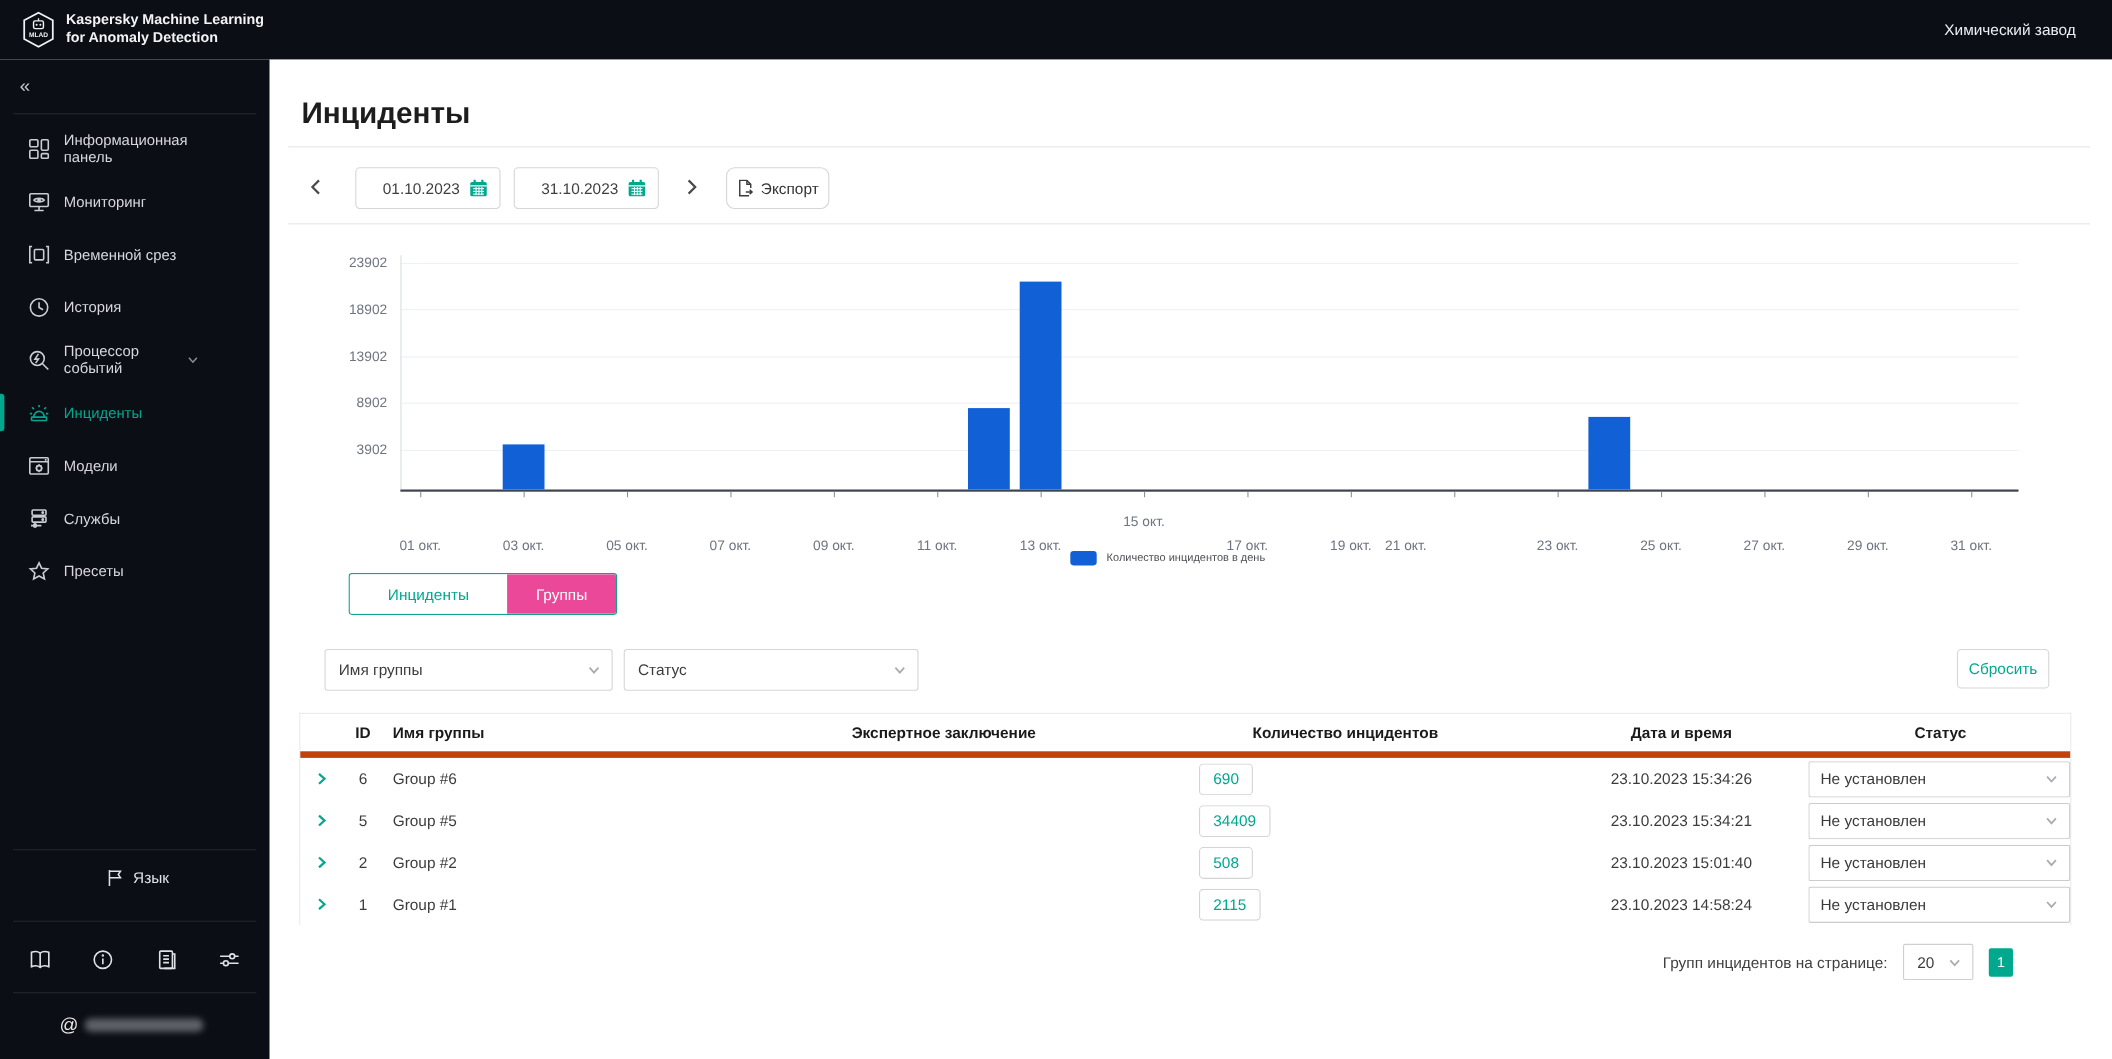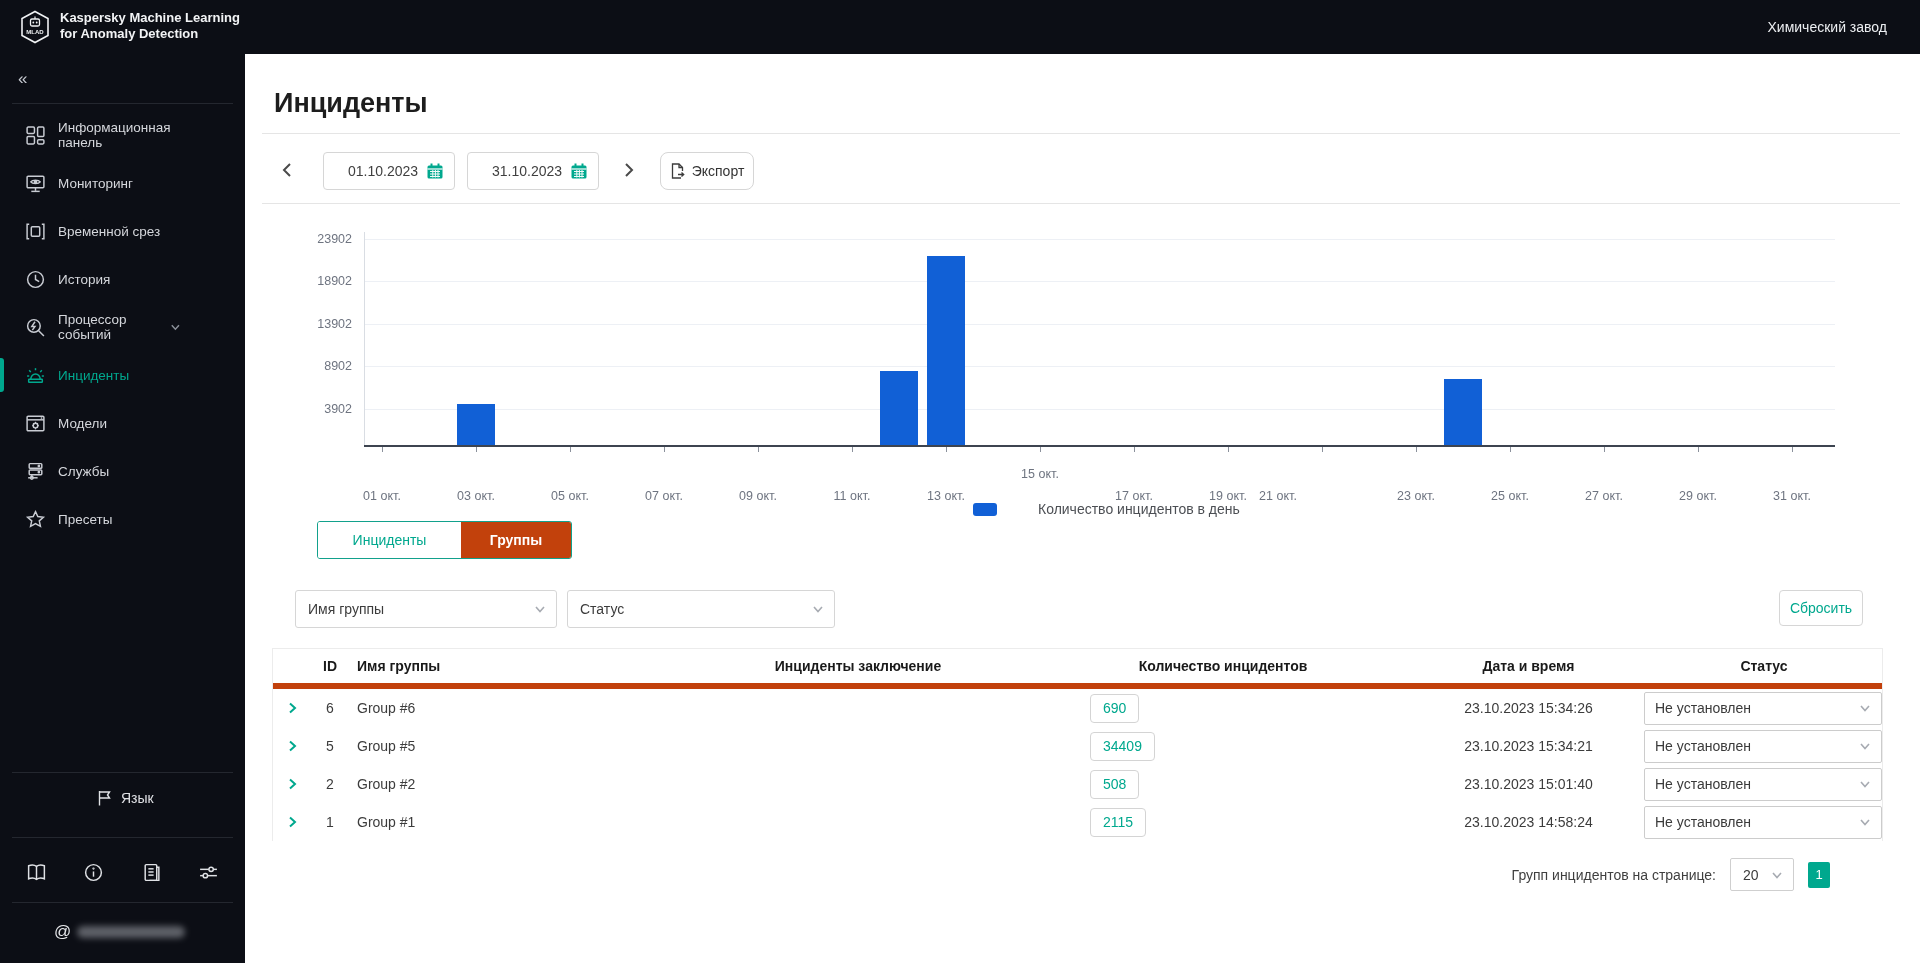--- a/index.html
+++ b/index.html
@@ -51,28 +51,28 @@
   
   .gridline { position:absolute; height:1px; background:#edf0f5; }
   .y-axis-line { position:absolute; width:1px; background:#d9dde3; }
   .x-axis-line { position:absolute; height:2px; background:#3d4450; }
   .y-tick-label { position:absolute; width:46px; text-align:right; font-size:12.5px; color:#6e7480; }
   .x-tick-label { position:absolute; width:60px; text-align:center; font-size:12.5px; color:#6e7480;margin-top:32px; }
   .x-tick-mark { position:absolute; width:1px; height:5px; background:#8b919c; }
   .bar { position:absolute; background:#1160d6; }
   .legend { position:absolute; left:973px; top:501px; display:flex; align-items:center; gap:9px; }
   .legend-swatch { width:24px; height:13px; border-radius:3px; background:#1160d6; }
-  .legend-label { font-size:14px; color:#4c4f54;margin-left:32px; }
+  .legend-label { font-size:10px; color:#4c4f54; }
 
   
   .tabs { position:absolute; left:317px; top:521px; height:38px; display:flex; border:1px solid #12a18c;
     border-radius:3px; overflow:hidden; }
   .tab { height:100%; display:flex; align-items:center; justify-content:center; font-size:14px; cursor:pointer; }
   .tab.inactive { width:143px; background:#fff; color:#00a88e; }
-  .tab.active { width:110px; background:#c2410c; color:#fff;font-weight:bold; }
+  .tab.active { width:99px; background:#ec4899; color:#fff; }
 
   
   .select { position:absolute; top:590px; height:38px; border:1px solid #d6d6d6; border-radius:3px; background:#fff;
     display:flex; align-items:center; padding:0 30px 0 12px; font-size:14px; color:#3c3c3c; cursor:pointer; }
   .select .sel-chevron, .mini-select .sel-chevron, .status-select .sel-chevron { position:absolute; right:10px;
     width:12px; height:12px; color:#a7abb2; }
   .reset-btn { position:absolute; left:1779px; top:590px; width:84px; height:36px; border:1px solid #d6d6d6;
     border-radius:4px; background:#fff; color:#00a88e; font-size:14px; cursor:pointer; }
 
   
@@ -395,21 +395,21 @@
         <polyline points="2,4 6,8.5 10,4"></polyline>
       </svg>
   </div>
   <button class="reset-btn">Сбросить</button>
 
   <div class="grp-table">
     <div class="t-row t-head" id="table-head">
         <div class="t-cell"></div>
         <div class="t-cell c-center">ID</div>
         <div class="t-cell c-left">Имя группы</div>
-        <div class="t-cell c-center">Инциденты заключение</div>
+        <div class="t-cell c-center">Экспертное заключение</div>
         <div class="t-cell c-center">Количество инцидентов</div>
         <div class="t-cell c-center">Дата и время</div>
         <div class="t-cell c-center">Статус</div>
       </div>
     <div class="t-body" id="table-body">
         <div class="t-row">
           <button class="expander">
             <svg width="9" height="12" viewBox="0 0 9 12" fill="none" stroke="currentColor" stroke-width="2">
               <polyline points="2,1.5 7,6 2,10.5"></polyline>
             </svg>

